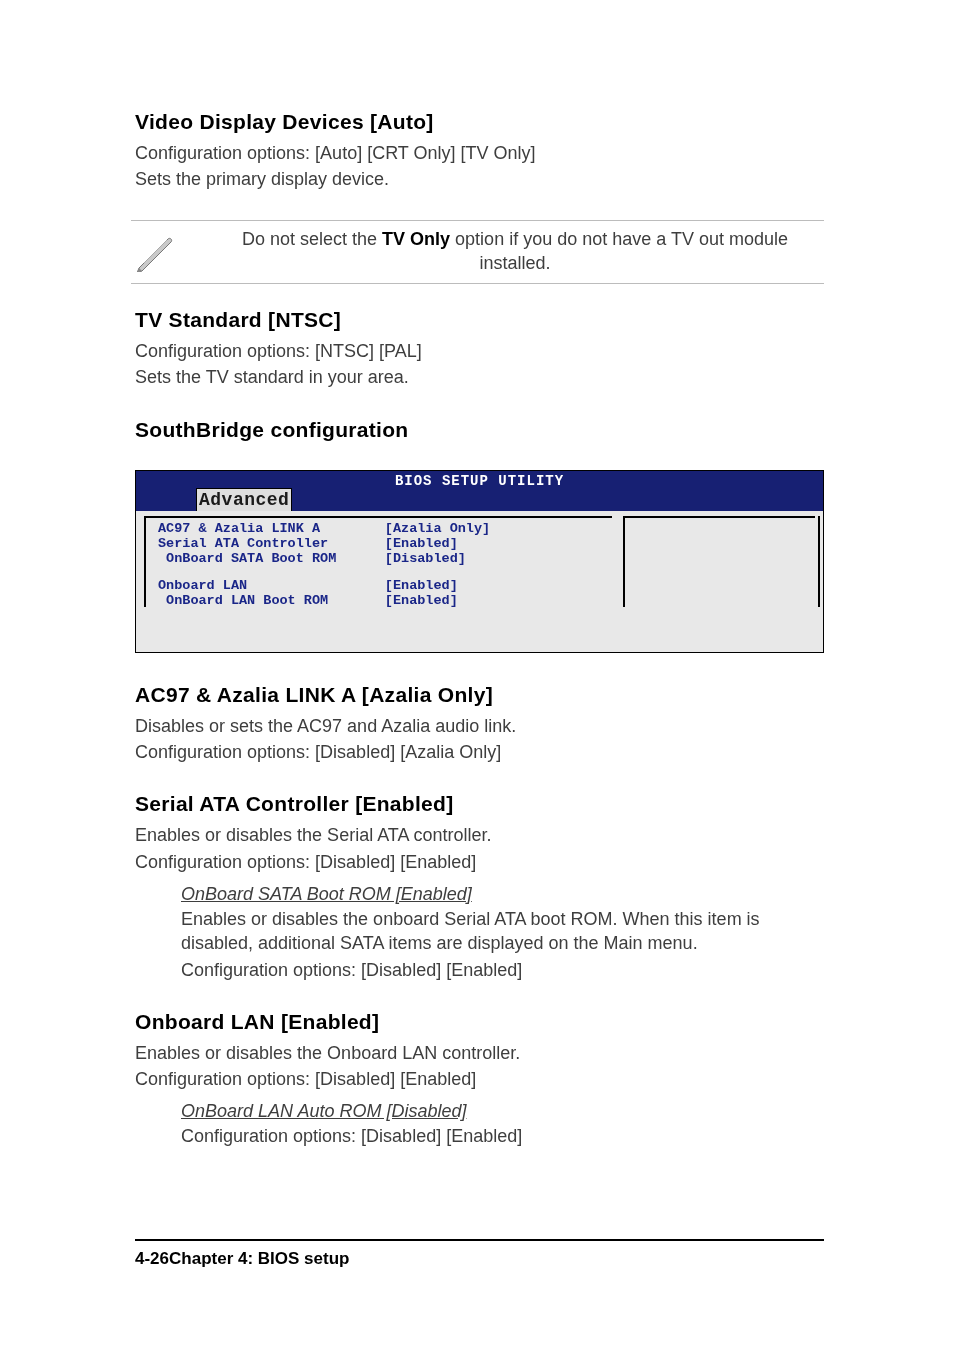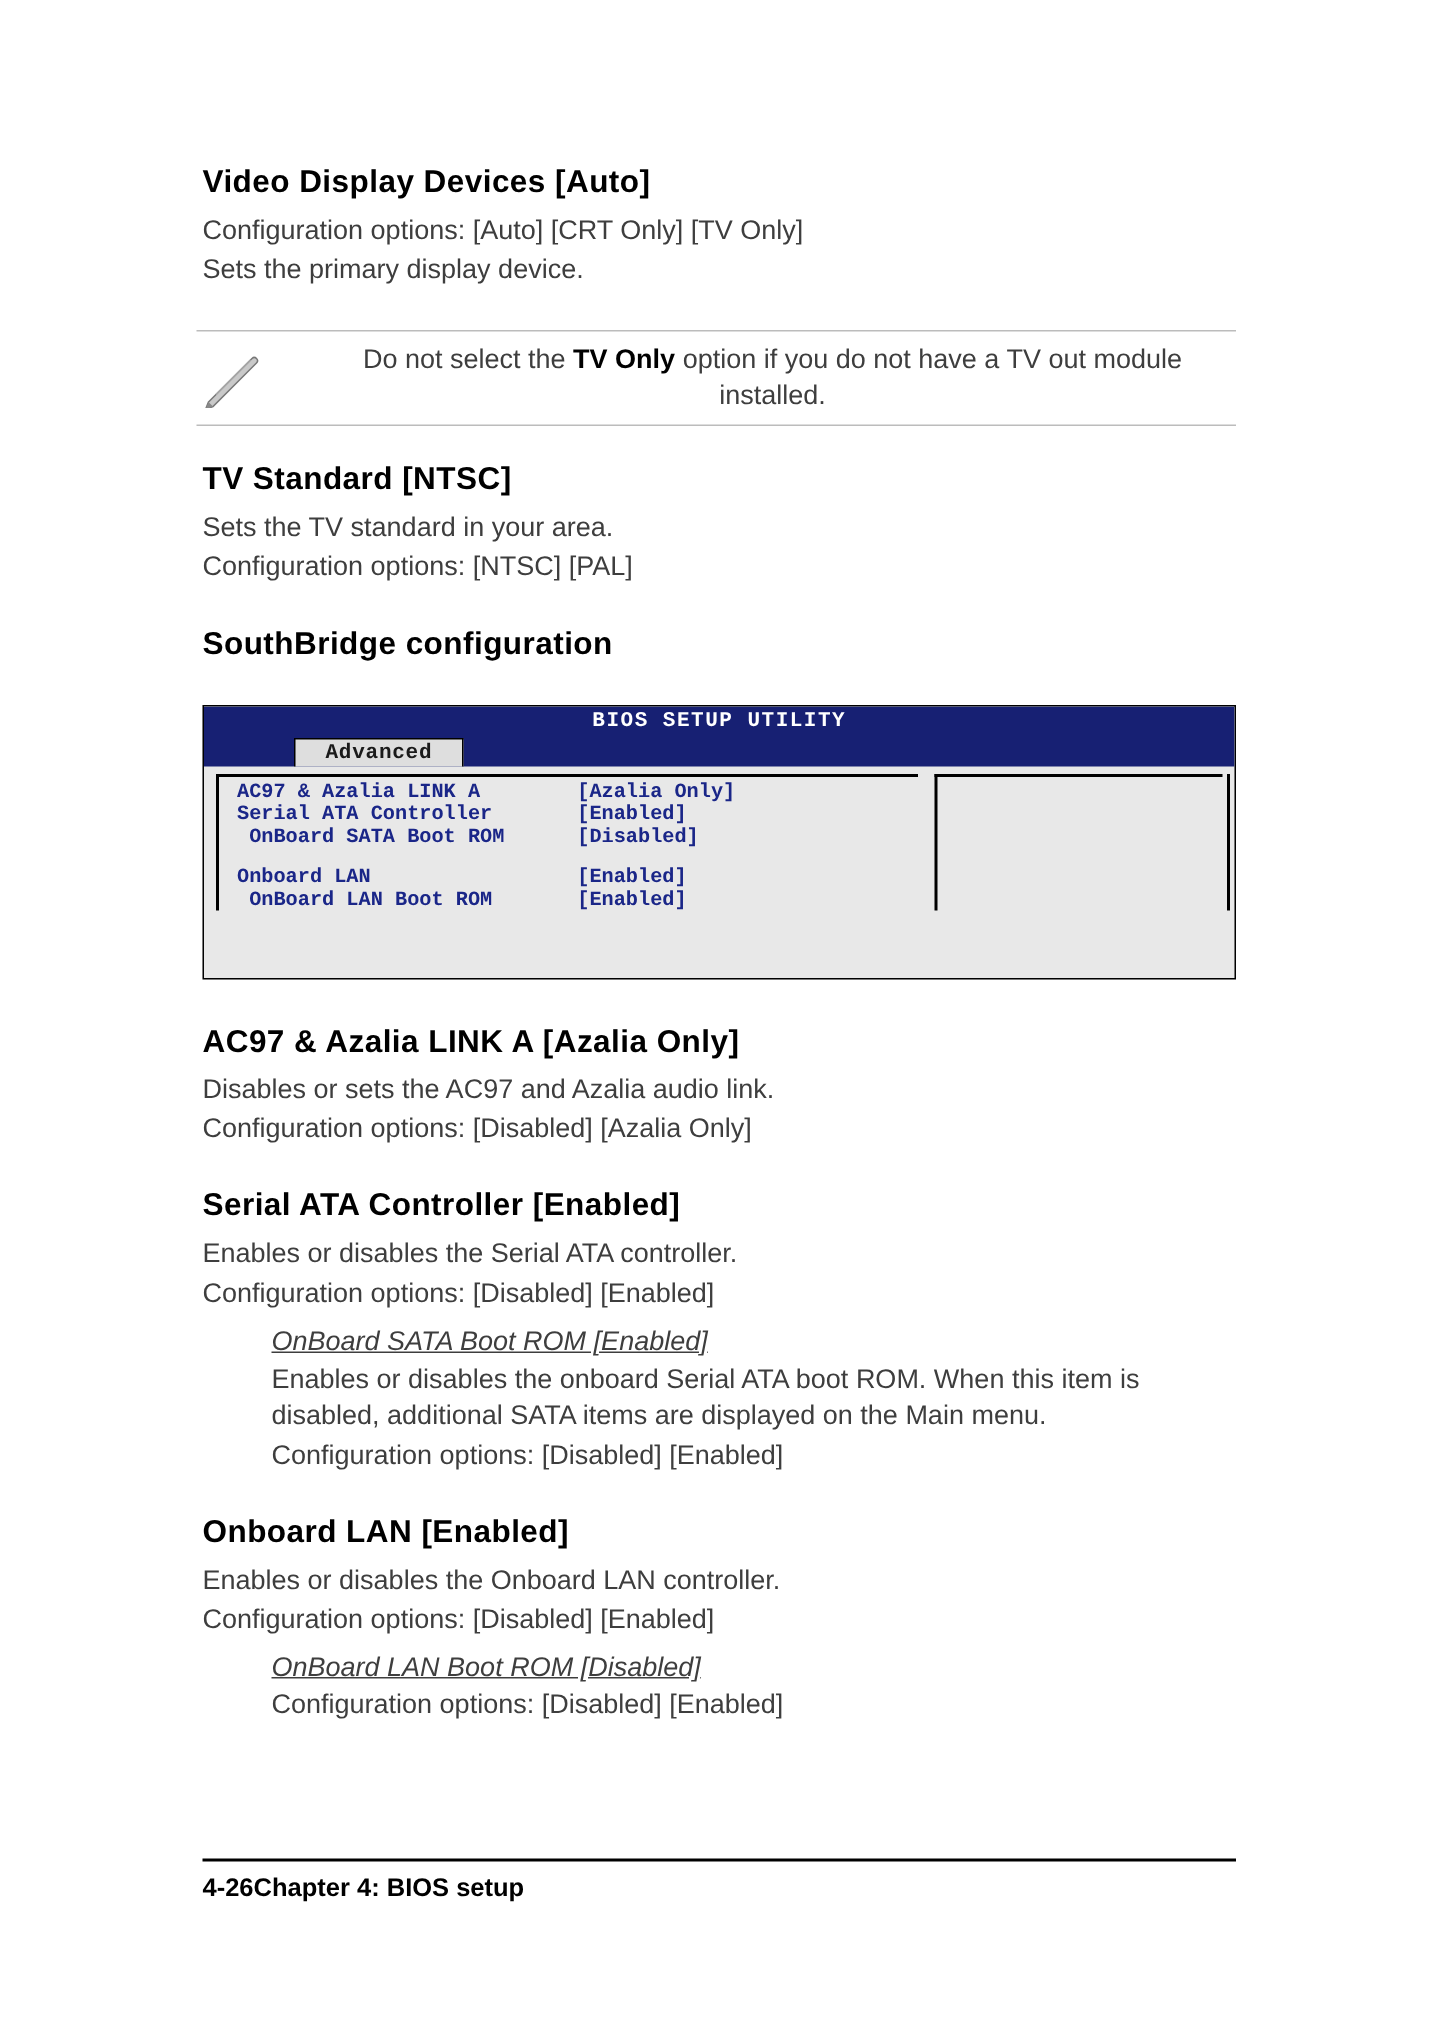--- a/index.html
+++ b/index.html
@@ -86,23 +86,23 @@
   }
   .bios-tab {
     position: absolute;
     left: 60px;
     bottom: 0px;
     background: #dedede;
     color: #1a1a1a;
     border: 1px solid #000;
     border-bottom: none;
     font-family: "Courier New", monospace;
-    font-size: 14px;
-    font-weight: bold;
-    padding: 1px 20px;
+    font-size: 18px;
+    font-weight: bold;
+    padding: 1px 2px;
     letter-spacing: 0.5px;
   }
   .bios-body {
     display: flex;
   }
   .bios-left {
     flex: 1;
     font-family: "Courier New", monospace;
     font-size: 13.5px;
     font-weight: bold;
@@ -189,22 +189,22 @@
         <line x1="10" y1="33" x2="33" y2="10" stroke="#aaa" stroke-width="1"></line>
       </svg>
     </div>
     <div class="note-text">
       <span>Do not select the </span><span class="bold">TV Only</span><span> option if you do not have a TV out module installed.</span>
     </div>
   </div>
 
   <div class="block">
     <div class="section-heading">TV Standard [NTSC]</div>
+    <div class="body-text">Configuration options: [NTSC] [PAL]</div>
     <div class="body-text">Sets the TV standard  in your area.</div>
-    <div class="body-text">Configuration options: [NTSC] [PAL]</div>
   </div>
 
   <div class="block">
     <div class="section-heading">SouthBridge configuration</div>
   </div>
 
   <div class="bios-box">
     <div class="bios-header">
       <span class="bios-title">BIOS SETUP UTILITY</span>
       <span class="bios-tab">Advanced</span>
@@ -246,21 +246,21 @@
       <div class="body-text">Enables or disables the onboard Serial ATA boot ROM. When this item is disabled, additional SATA items are displayed on the Main menu.</div>
       <div class="body-text">Configuration options: [Disabled] [Enabled]</div>
     </div>
   </div>
 
   <div class="block">
     <div class="section-heading">Onboard LAN [Enabled]</div>
     <div class="body-text">Enables or disables the Onboard LAN controller.</div>
     <div class="body-text">Configuration options: [Disabled] [Enabled]</div>
     <div class="block indent">
-      <div class="sub-heading-underline">OnBoard LAN Boot ROM [Disabled]</div>
+      <div class="sub-heading-underline">OnBoard LAN Auto ROM [Disabled]</div>
       <div class="body-text">Configuration options: [Disabled] [Enabled]</div>
     </div>
   </div>
 
 </div>
 
 <div class="footer-bar">
   <span>4-26</span>
   <span>Chapter 4: BIOS setup</span>
 </div>

